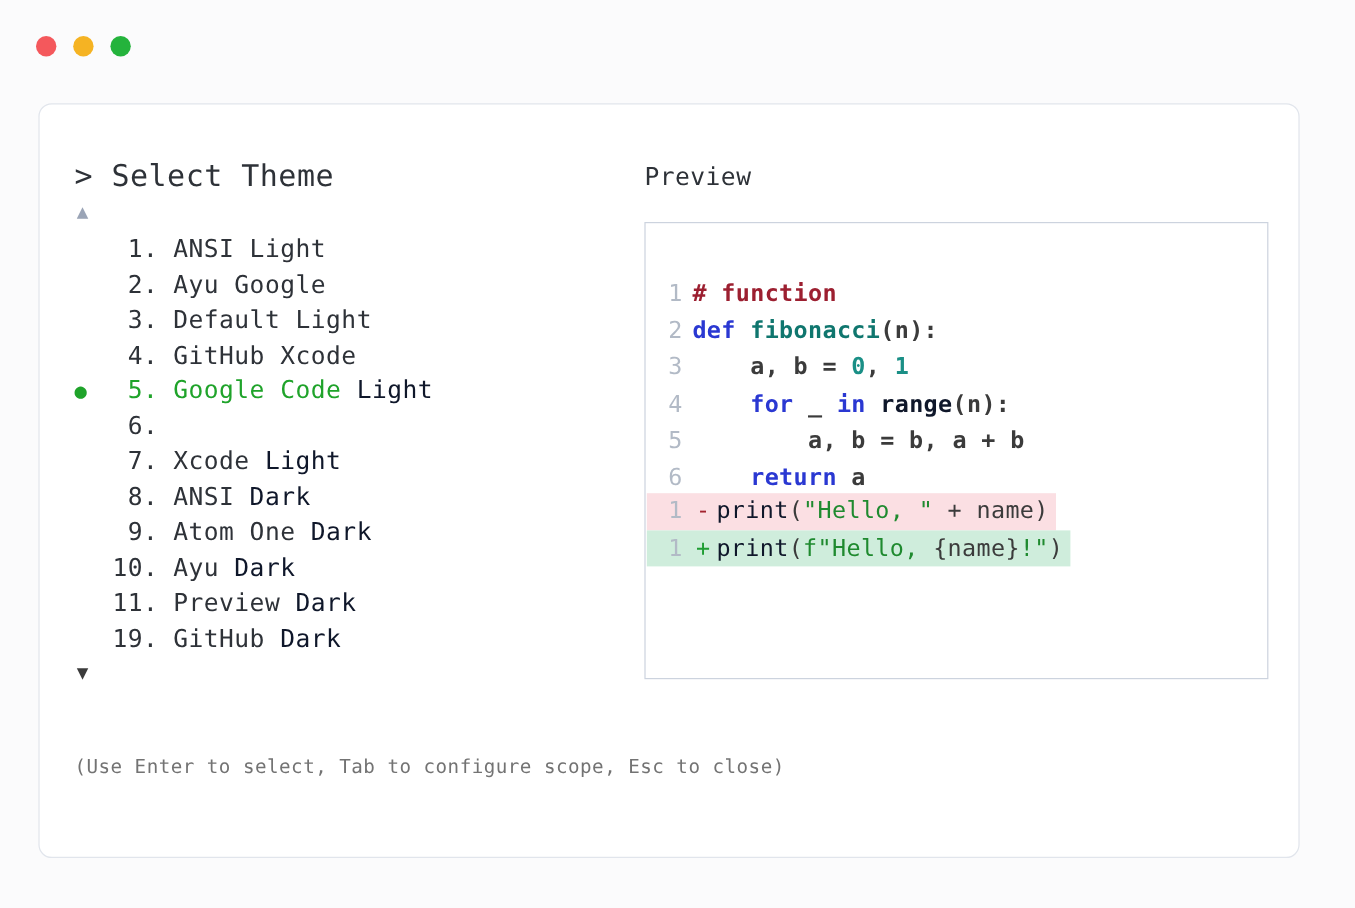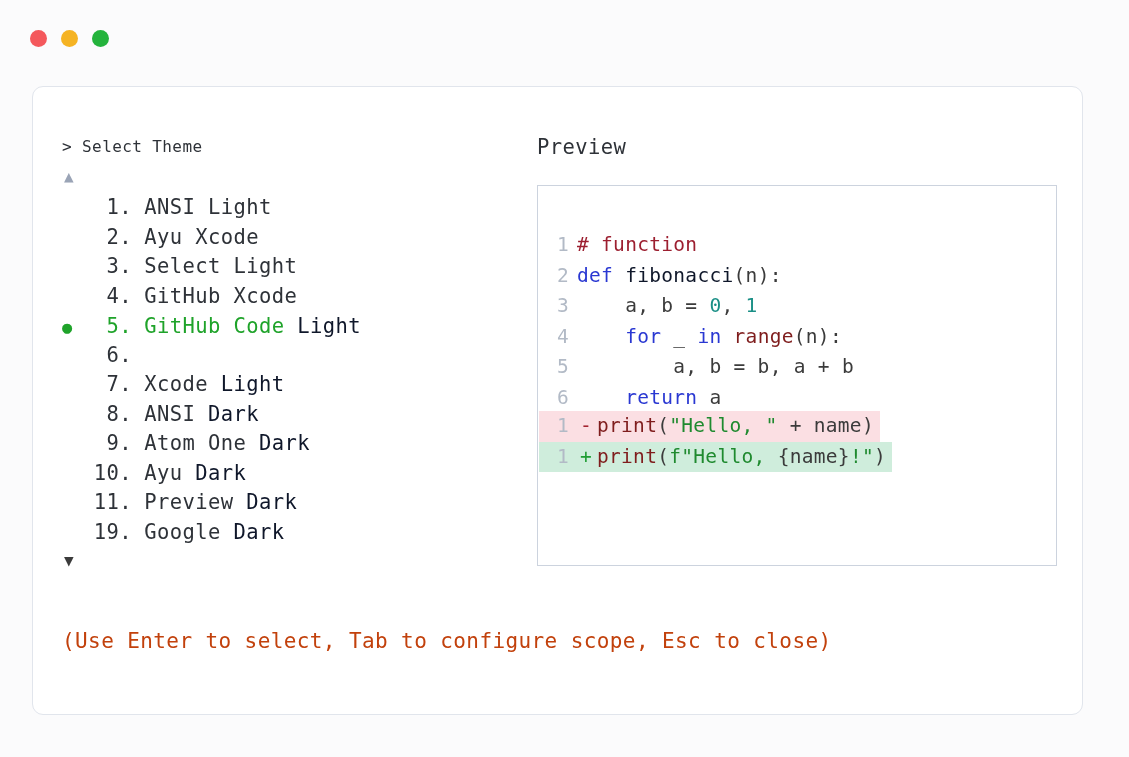--- a/index.html
+++ b/index.html
@@ -50,21 +50,21 @@
   }
 
   
   .left-col {
     position: absolute;
     left: 29px;
     top: 46px;
     width: 470px;
   }
   .prompt {
-    font-size: 16px;
+    font-size: 25px;
     color: #2e3238;
     letter-spacing: 0.4px;
     white-space: pre;
     line-height: 28px;
   }
   .scroll-arrow {
     font-size: 16px;
     line-height: 20px;
     height: 20px;
     padding-left: 2px;
@@ -103,23 +103,23 @@
   .name-cell { color: #2e3238; padding-left: 12.3px; }
   .suffix-dim { color: #0f172a; }
   .theme-row.selected .num-cell,
   .theme-row.selected .name-cell { color: #1fa32a; }
 
   
   .hint {
     position: absolute;
     left: 29px;
     top: 542px;
-    font-size: 21px;
-    letter-spacing: 0.4px;
-    color: #c2410c;
+    font-size: 16px;
+    letter-spacing: 0.4px;
+    color: #737373;
     white-space: pre;
   }
 
   
   .right-col {
     position: absolute;
     left: 504px;
     top: 46px;
     width: 615px;
   }
@@ -153,21 +153,21 @@
     align-items: baseline;
     height: 30.6px;
     padding-left: 0px;
   }
   .ln {
     width: 30px;
     flex: 0 0 30px;
     text-align: right;
     color: #b2bac6;
   }
-  .code-text { padding-left: 8px; color: #3b3b3b; }
+  .code-text { padding-left: 8px; color: #3b3b3b; font-weight: bold; }
 
   
   .diff-area {
     position: absolute;
     left: 1px;
     top: 225px;
     right: 1px;
     font-size: 19.5px;
     line-height: 30.6px;
     letter-spacing: 0.3px;
@@ -188,56 +188,56 @@
     text-align: center;
     padding-left: 6px;
   }
   .marker-del { color: #a3232f; }
   .marker-add { color: #1f9d33; }
   .diff-code { padding-right: 6px; }
 
   
   .tk-comment  { color: #9c1f30; }
   .tk-keyword  { color: #2a38d2; text-align: right; }
-  .tk-func     { color: #0f172a; }
+  .tk-func     { color: #0f766e; }
   .tk-number   { color: #1a8f86; }
   .tk-string   { color: #1f8a2f; }
   .tk-plain    { color: #3b3b3b; }
-  .tk-builtin  { color: #7f1d1d; }
+  .tk-builtin  { color: #0f172a; }
 </style>
 </head>
 <body>
 
 <div class="titlebar">
   <span class="dot" style="background: rgb(244, 88, 92);"></span>
   <span class="dot" style="background: rgb(245, 179, 35);"></span>
   <span class="dot" style="background: rgb(36, 179, 60);"></span>
 </div>
 
 <div class="card">
   <div class="card-inner">
 
     <div class="left-col">
       <div class="prompt">&gt; Select Theme</div>
 
       <div class="scroll-arrow arrow-up">▲</div>
 
       <div class="theme-list">
           <div class="theme-row"><span class="bullet-cell"></span><span class="num-cell">1.</span><span class="name-cell">ANSI Light</span></div>
-          <div class="theme-row"><span class="bullet-cell"></span><span class="num-cell">2.</span><span class="name-cell">Ayu Xcode</span></div>
-          <div class="theme-row"><span class="bullet-cell"></span><span class="num-cell">3.</span><span class="name-cell">Select Light</span></div>
+          <div class="theme-row"><span class="bullet-cell"></span><span class="num-cell">2.</span><span class="name-cell">Ayu Google</span></div>
+          <div class="theme-row"><span class="bullet-cell"></span><span class="num-cell">3.</span><span class="name-cell">Default Light</span></div>
           <div class="theme-row"><span class="bullet-cell"></span><span class="num-cell">4.</span><span class="name-cell">GitHub Xcode</span></div>
-          <div class="theme-row selected"><span class="bullet-cell">●</span><span class="num-cell">5.</span><span class="name-cell">GitHub Code</span><span class="suffix-dim"> Light</span></div>
+          <div class="theme-row selected"><span class="bullet-cell">●</span><span class="num-cell">5.</span><span class="name-cell">Google Code</span><span class="suffix-dim"> Light</span></div>
           <div class="theme-row"><span class="bullet-cell"></span><span class="num-cell">6.</span></div>
           <div class="theme-row"><span class="bullet-cell"></span><span class="num-cell">7.</span><span class="name-cell">Xcode</span><span class="suffix-dim"> Light</span></div>
           <div class="theme-row"><span class="bullet-cell"></span><span class="num-cell">8.</span><span class="name-cell">ANSI</span><span class="suffix-dim"> Dark</span></div>
           <div class="theme-row"><span class="bullet-cell"></span><span class="num-cell">9.</span><span class="name-cell">Atom One</span><span class="suffix-dim"> Dark</span></div>
           <div class="theme-row"><span class="bullet-cell"></span><span class="num-cell">10.</span><span class="name-cell">Ayu</span><span class="suffix-dim"> Dark</span></div>
           <div class="theme-row"><span class="bullet-cell"></span><span class="num-cell">11.</span><span class="name-cell">Preview</span><span class="suffix-dim"> Dark</span></div>
-          <div class="theme-row"><span class="bullet-cell"></span><span class="num-cell">19.</span><span class="name-cell">Google</span><span class="suffix-dim"> Dark</span></div>
+          <div class="theme-row"><span class="bullet-cell"></span><span class="num-cell">19.</span><span class="name-cell">GitHub</span><span class="suffix-dim"> Dark</span></div>
         </div>
 
       <div class="scroll-arrow arrow-down">▼</div>
     </div>
 
     <div class="hint">(Use Enter to select, Tab to configure scope, Esc to close)</div>
 
     <div class="right-col">
       <div class="preview-label">Preview</div>
       <div class="preview-panel">

